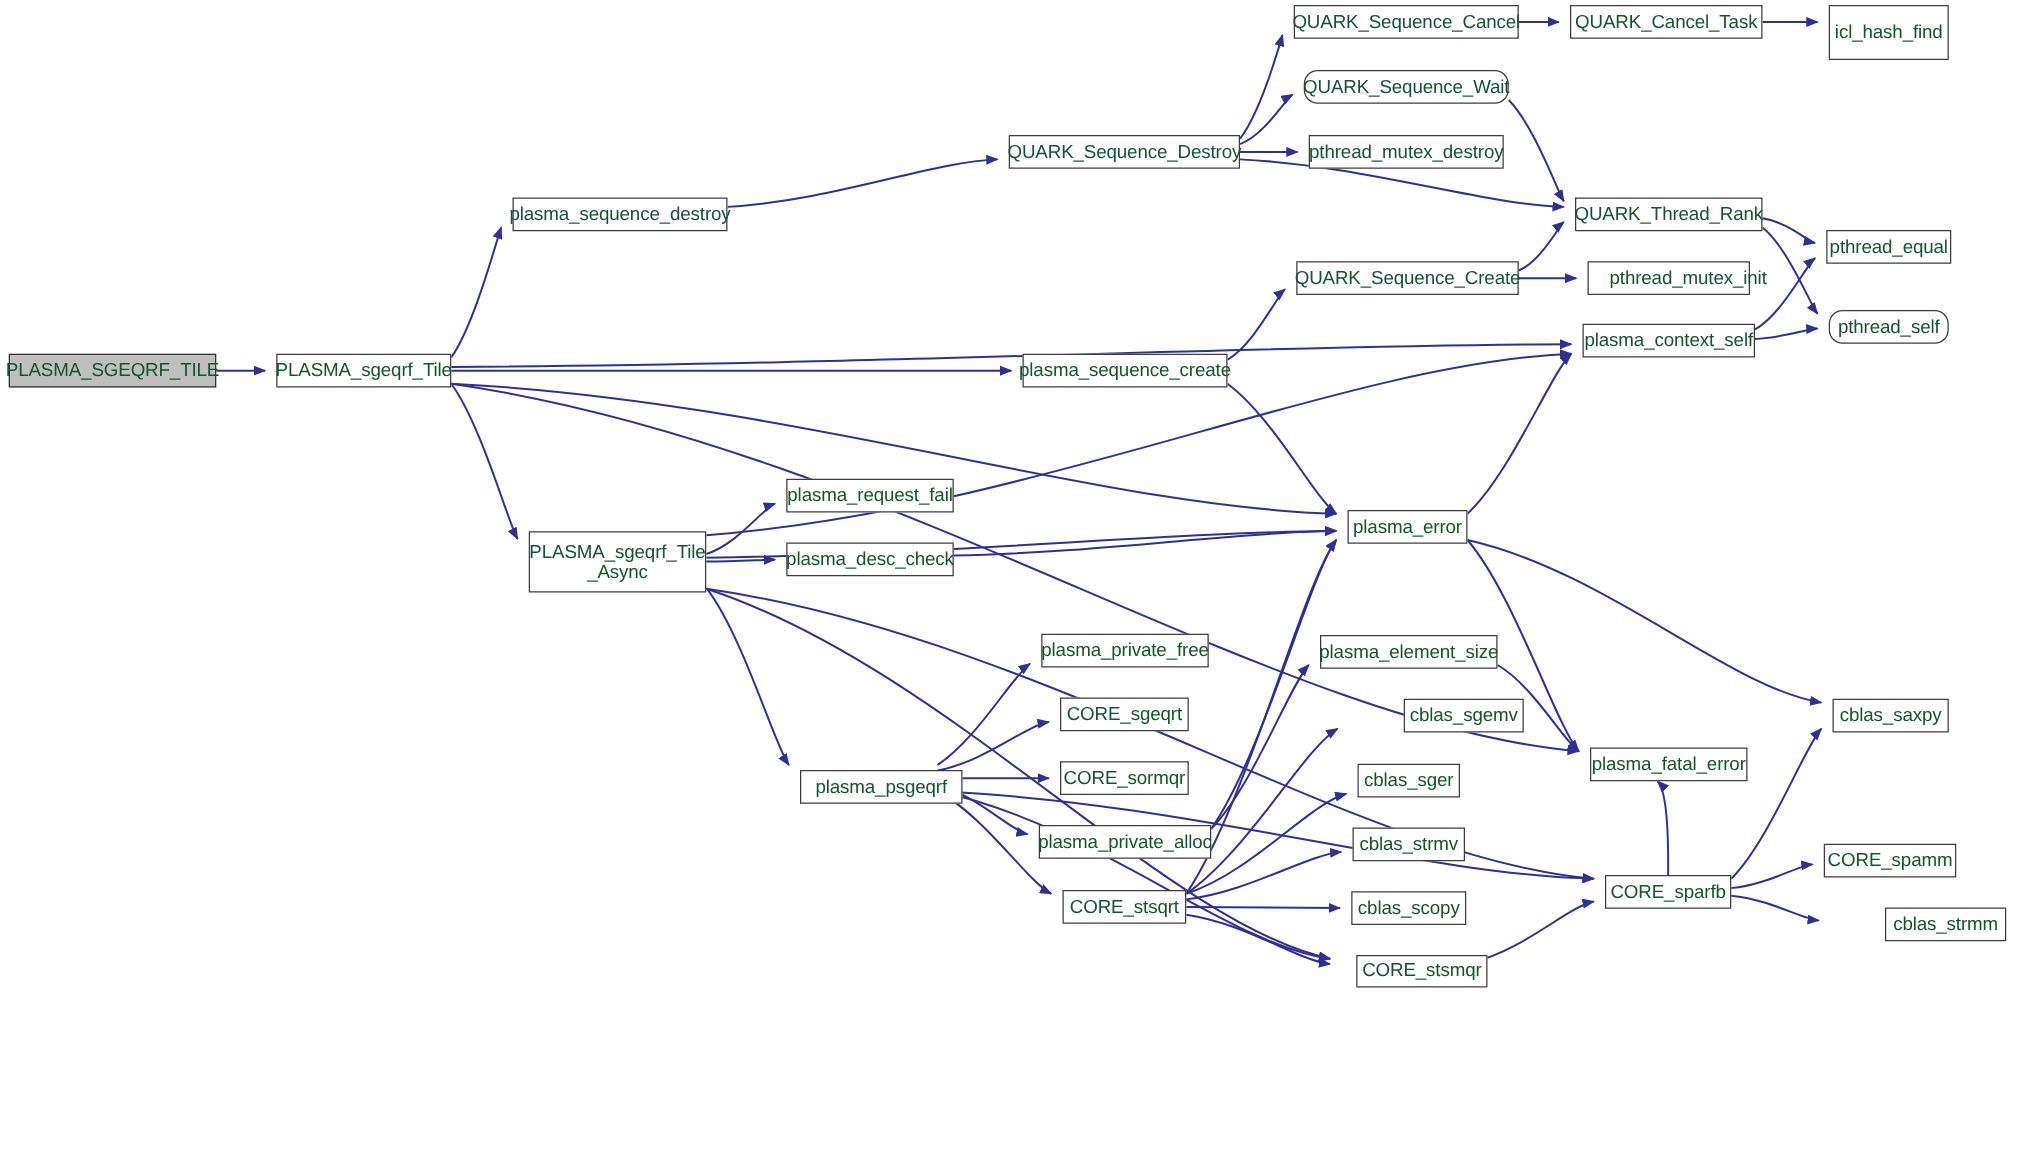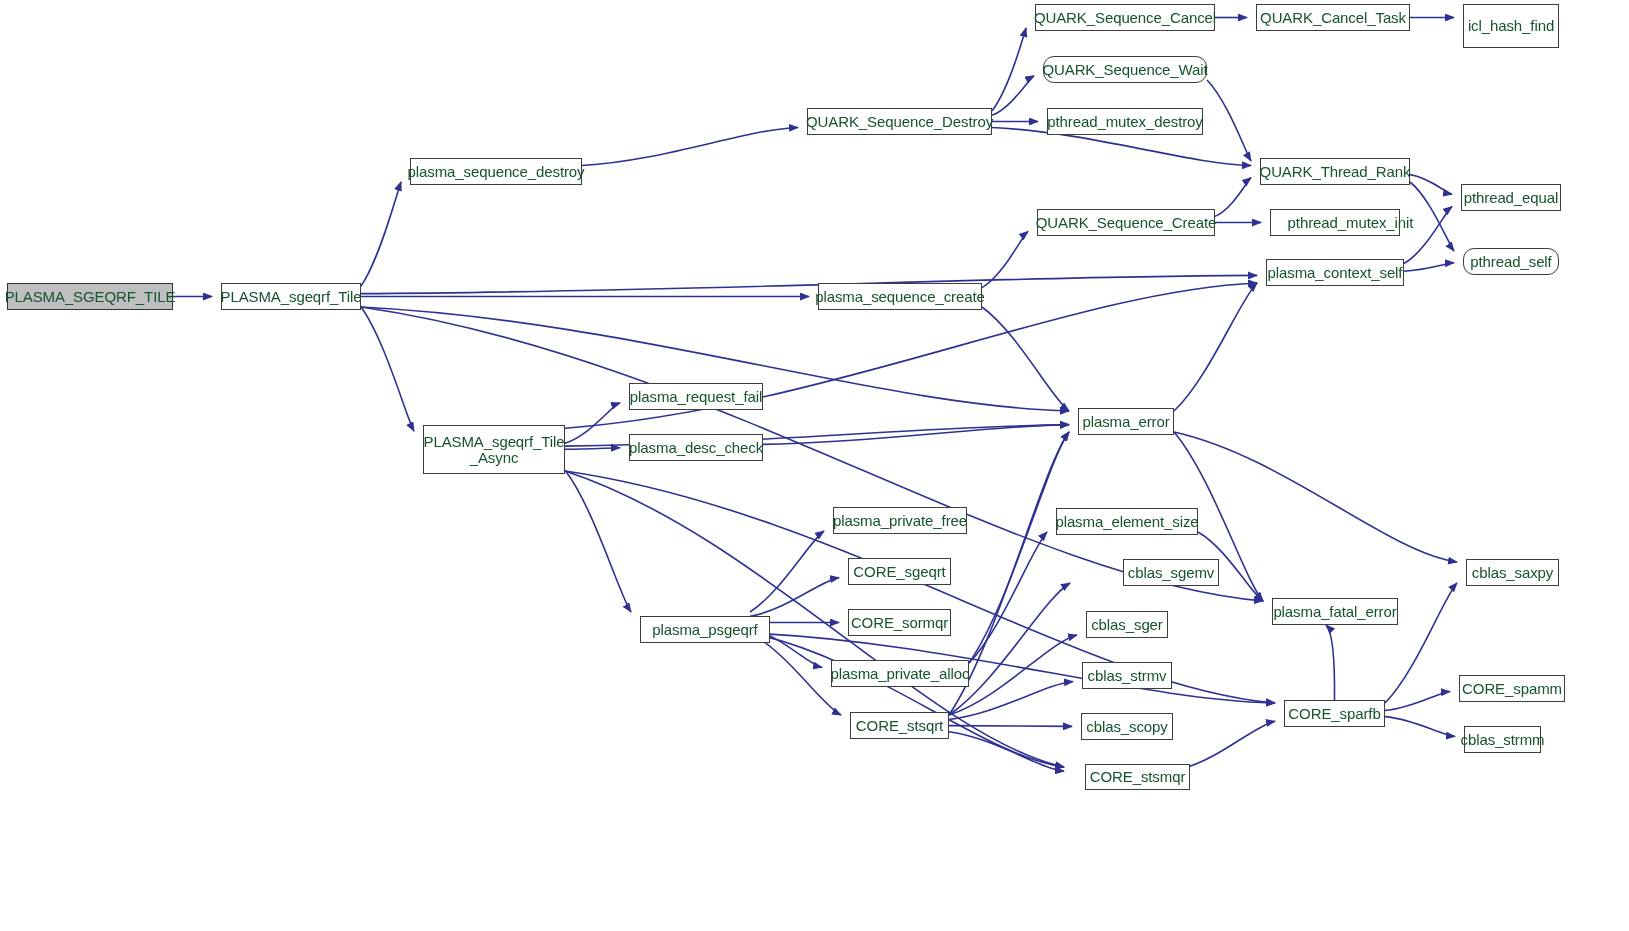--- a/index.html
+++ b/index.html
@@ -144,17 +144,17 @@
       <div class="node" style="left: 850px; top: 712px; width: 99px; height: 27px;"><span class="label">CORE_stsqrt</span></div>
       <div class="node" style="left: 1073px; top: 764px; width: 105px; height: 26px; margin-left: 12px;"><span class="label">CORE_stsmqr</span></div>
       <div class="node" style="left: 1079px; top: 559px; width: 96px; height: 27px; margin-left: 44px;"><span class="label">cblas_sgemv</span></div>
       <div class="node" style="left: 1086px; top: 611px; width: 82px; height: 27px;"><span class="label">cblas_sger</span></div>
       <div class="node" style="left: 1082px; top: 662px; width: 90px; height: 27px; text-align: right;"><span class="label">cblas_strmv</span></div>
       <div class="node" style="left: 1081px; top: 713px; width: 92px; height: 27px;"><span class="label">cblas_scopy</span></div>
       <div class="node" style="left: 1272px; top: 598px; width: 126px; height: 27px;"><span class="label">plasma_fatal_error</span></div>
       <div class="node" style="left: 1284px; top: 700px; width: 101px; height: 27px;"><span class="label">CORE_sparfb</span></div>
       <div class="node" style="left: 1466px; top: 559px; width: 93px; height: 27px;"><span class="label">cblas_saxpy</span></div>
       <div class="node" style="left: 1459px; top: 675px; width: 106px; height: 27px;"><span class="label">CORE_spamm</span></div>
-      <div class="node" style="left: 1464px; top: 726px; width: 77px; height: 27px; text-align: right;"><span class="label">cblas_strmm</span></div>
+      <div class="node" style="left: 1508px; top: 726px; width: 97px; height: 27px; text-align: right;"><span class="label">cblas_strmm</span></div>
       <div class="node" style="left: 1256px; top: 4px; width: 154px; height: 27px;"><span class="label">QUARK_Cancel_Task</span></div>
       <div class="node" style="left: 1463px; top: 4px; width: 96px; height: 44px;"><span class="label">icl_hash_find</span></div>
     </div>
 </div>
 
 </body></html>

